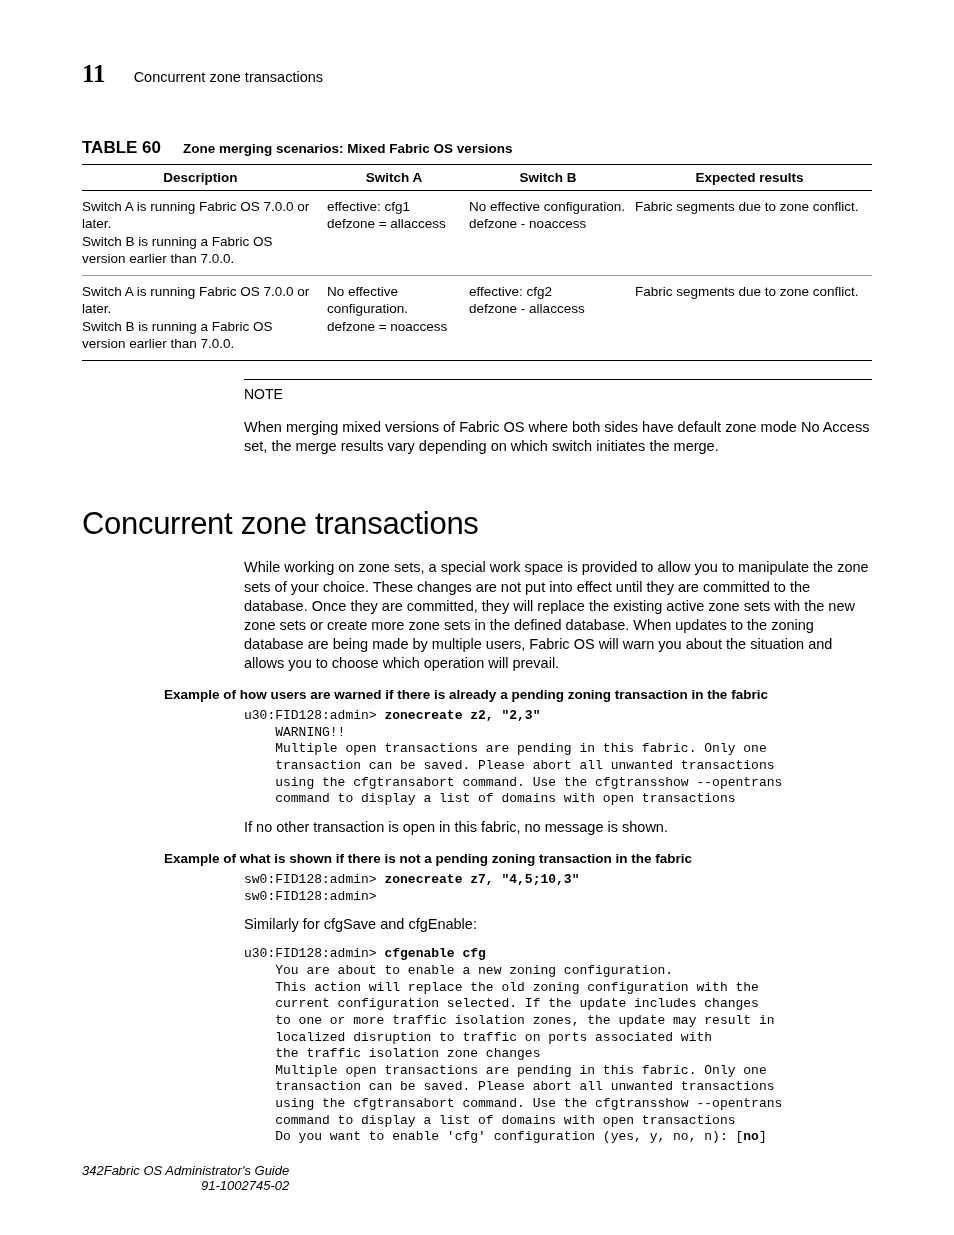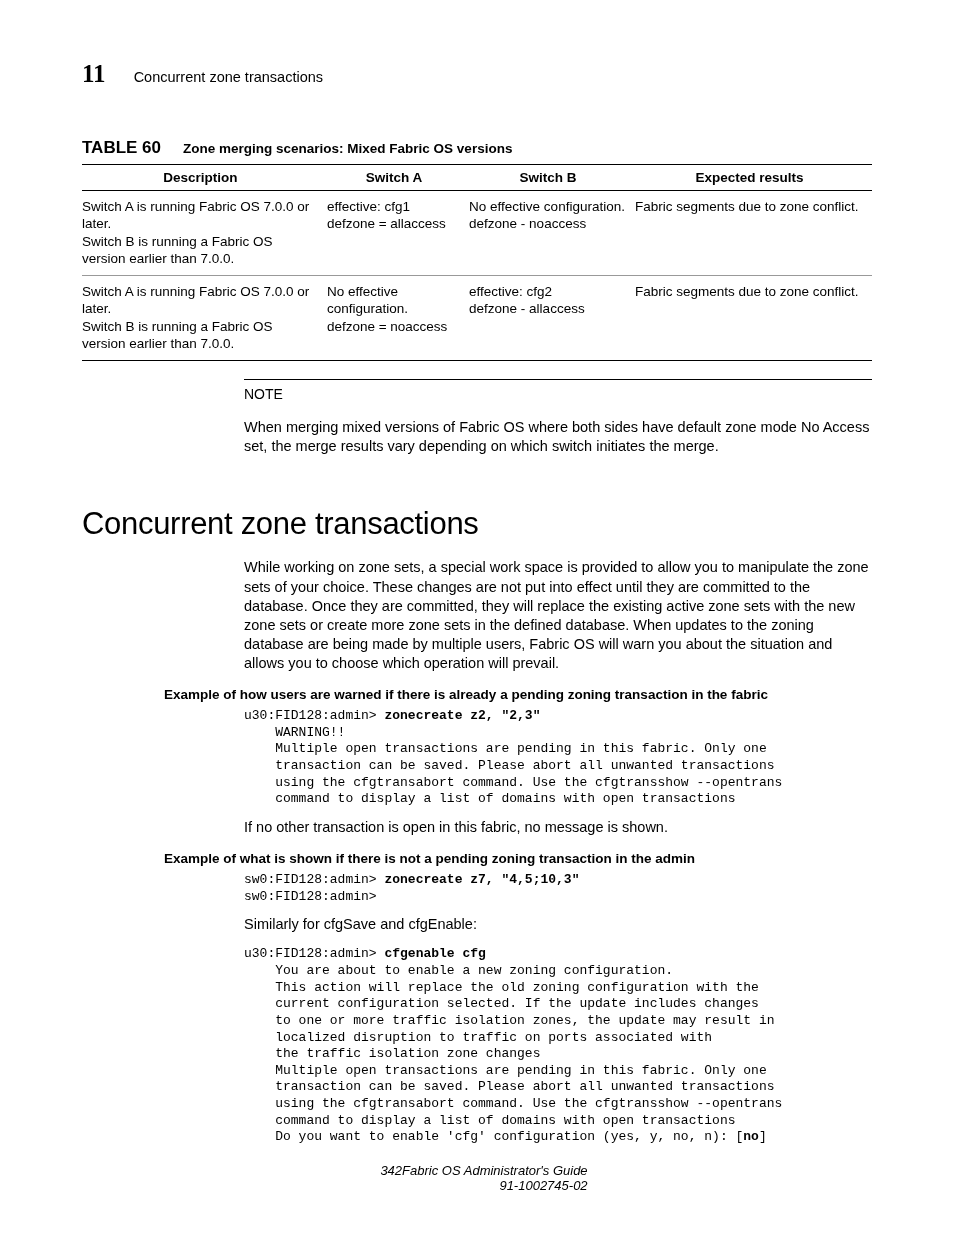--- a/index.html
+++ b/index.html
@@ -120,21 +120,21 @@
     white-space: pre;
   }
   pre.code .bold { font-weight: bold; }
 
   .footer {
     position: absolute;
     bottom: 42px;
     left: 82px;
     right: 68px;
     display: flex;
-    justify-content: center;
+    justify-content: flex-start;
     font-style: italic;
     font-size: 13px;
   }
   .footer .right { text-align: right; }
 </style>
 </head>
 <body>
 
 <div class="page">
 
@@ -185,21 +185,21 @@
   <div class="subhead">Example of how users are warned if there is already a pending zoning transaction in the fabric</div>
   <pre class="code"><span>u30:FID128:admin&gt; </span><span class="bold">zonecreate z2, "2,3"</span>
 <span>    WARNING!!
     Multiple open transactions are pending in this fabric. Only one
     transaction can be saved. Please abort all unwanted transactions
     using the cfgtransabort command. Use the cfgtransshow --opentrans
     command to display a list of domains with open transactions</span></pre>
 
   <div class="body-para">If no other transaction is open in this fabric, no message is shown.</div>
 
-  <div class="subhead">Example of what is shown if there is not a pending zoning transaction in the admin</div>
+  <div class="subhead">Example of what is shown if there is not a pending zoning transaction in the fabric</div>
   <pre class="code"><span>sw0:FID128:admin&gt; </span><span class="bold">zonecreate z7, "4,5;10,3"</span>
 <span>sw0:FID128:admin&gt;</span></pre>
 
   <div class="body-para">Similarly for cfgSave and cfgEnable:</div>
 
   <pre class="code"><span>u30:FID128:admin&gt; </span><span class="bold">cfgenable cfg</span>
 <span>    You are about to enable a new zoning configuration.
     This action will replace the old zoning configuration with the
     current configuration selected. If the update includes changes
     to one or more traffic isolation zones, the update may result in

